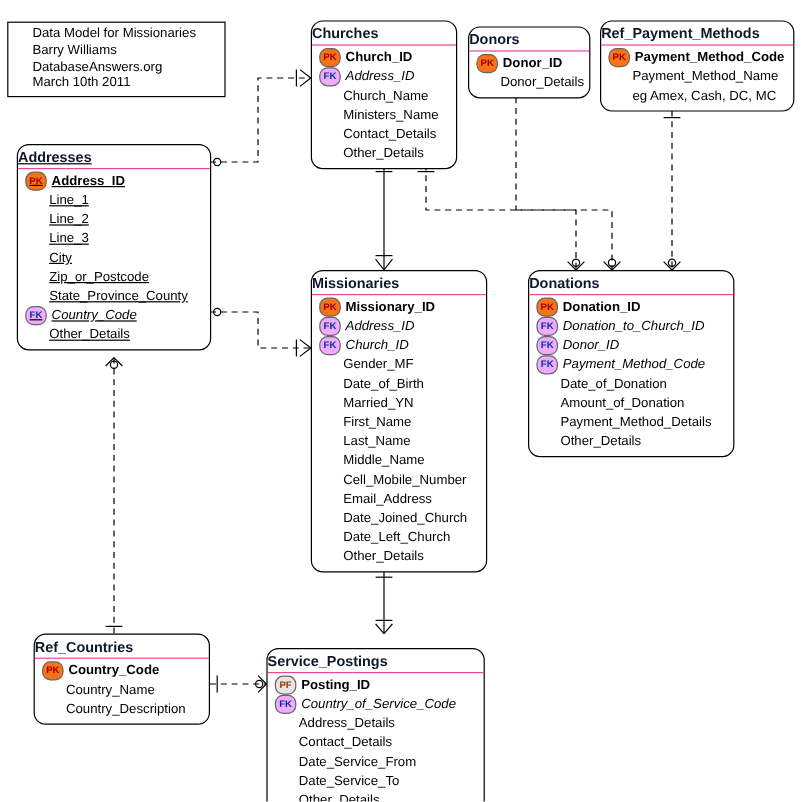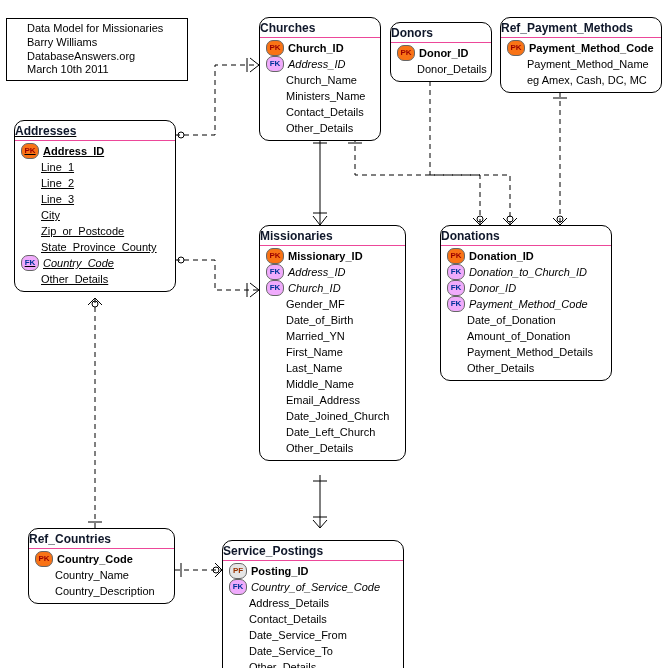--- a/index.html
+++ b/index.html
@@ -298,20 +298,24 @@
         <div class="row">
           <span class="key"></span>
           <span class="attr">Last_Name</span>
         </div>
         <div class="row">
           <span class="key"></span>
           <span class="attr">Middle_Name</span>
         </div>
         <div class="row">
           <span class="key"></span>
+          <span class="attr">Cell_Mobile_Number</span>
+        </div>
+        <div class="row">
+          <span class="key"></span>
           <span class="attr">Email_Address</span>
         </div>
         <div class="row">
           <span class="key"></span>
           <span class="attr">Date_Joined_Church</span>
         </div>
         <div class="row">
           <span class="key"></span>
           <span class="attr">Date_Left_Church</span>
         </div>

